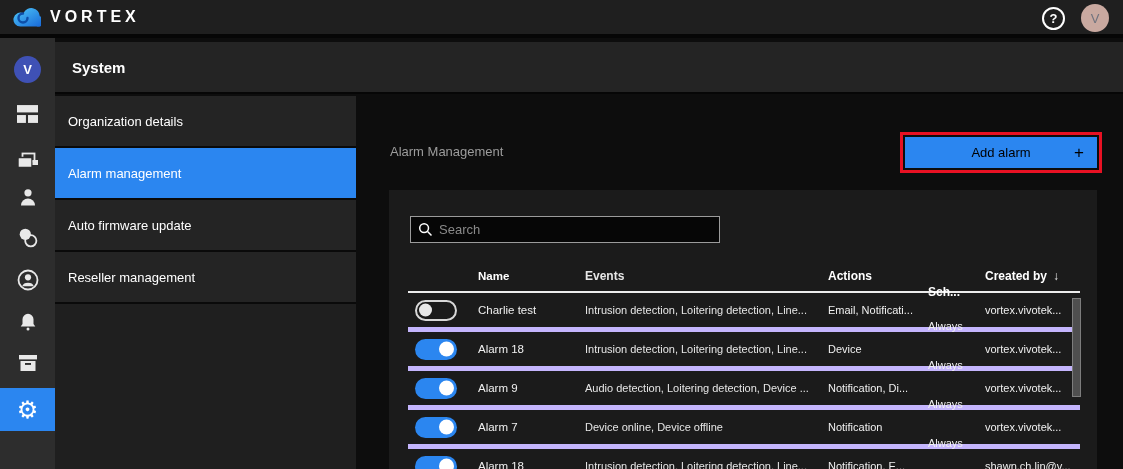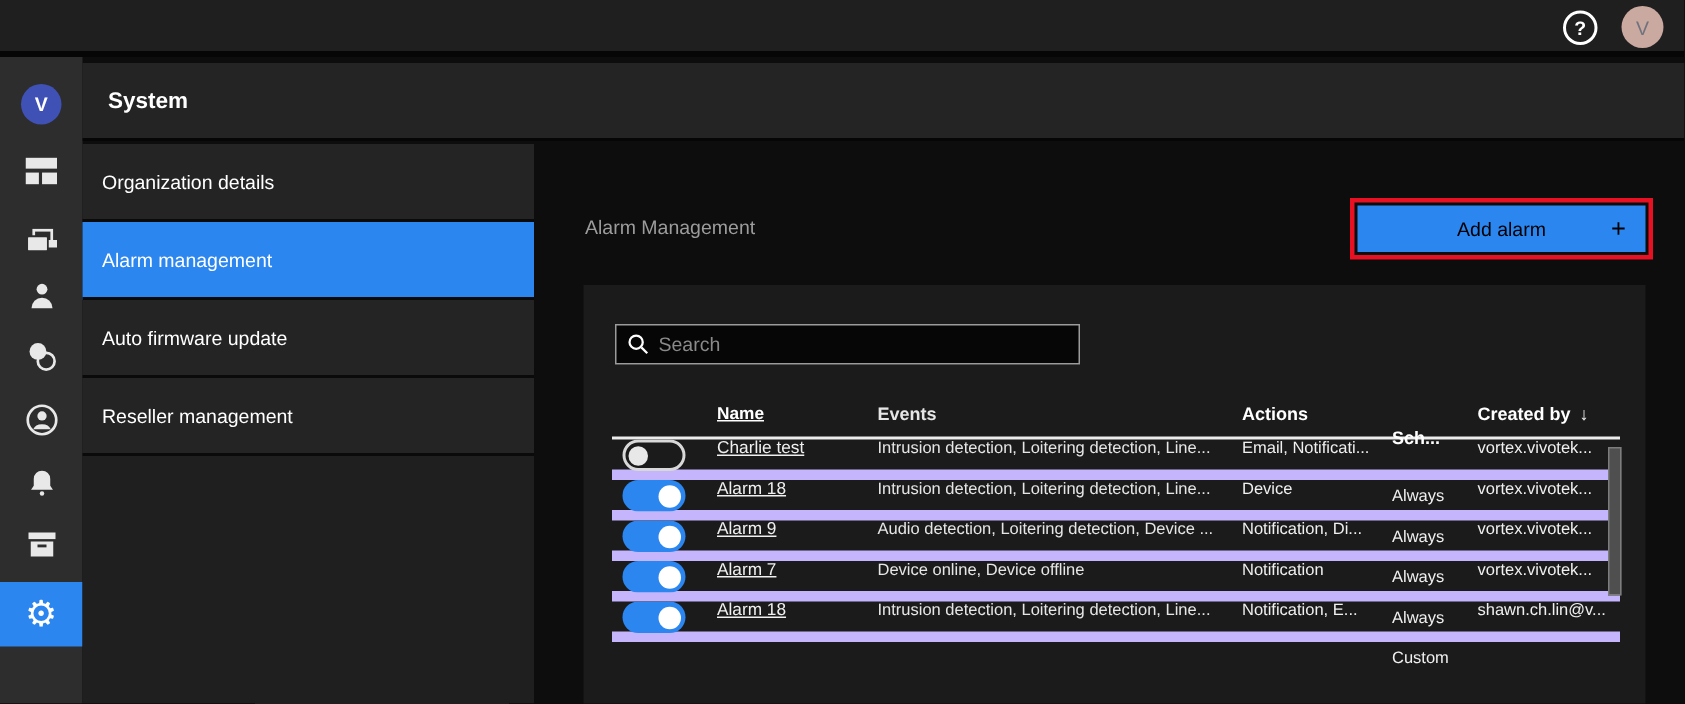--- a/index.html
+++ b/index.html
@@ -57,45 +57,58 @@
   #panel{position:absolute;left:33px;top:94px;width:708px;height:296px;background:#1b1b1b;overflow:hidden;}
 
   .search-box{position:absolute;left:21px;top:26px;width:310px;height:27px;background:#060606;
         border:1px solid #9b9b9b;display:flex;align-items:center;padding:0 7px;gap:6px;}
   .search-box input{flex:1;background:transparent;border:none;outline:none;color:#ddd;font-size:13px;}
   .search-box input::placeholder{color:#8a8a8a;}
 
   .table{position:absolute;left:19px;top:70px;width:672px;}
   .thead{display:flex;height:33px;align-items:center;border-bottom:2px solid #ececec;
         color:#fff;font-size:12px;font-weight:bold;}
-  .trow{display:flex;height:27px;align-items:flex-start;border-bottom:7px solid #c4b5fd;
+  .trow{display:flex;height:39px;align-items:center;border-bottom:5px solid #c4b5fd;
         color:var(--ink);font-size:11px;}
   .cell{padding-left:4px;white-space:nowrap;overflow:hidden;}
   .c-toggle{width:66px;}
-  .c-name{width:107px;font-size:11.5px;text-decoration:underline;}
+  .c-name{width:107px;font-size:11.5px;}
   .c-events{width:243px;color:#e6e6e6;}
   .c-actions{width:100px;}
   .c-sched{width:57px;margin-top:32px;}
   .c-created{width:99px;}
   .sort-arrow{font-weight:normal;margin-left:6px;color:#e8e8e8;}
 
   .toggle{width:42px;height:21px;border-radius:11px;position:relative;cursor:pointer;margin-left:3px;}
   .toggle .knob{position:absolute;top:50%;transform:translateY(-50%);border-radius:50%;}
   .toggle.off{border:2px solid #d8d8d8;background:transparent;}
   .toggle.off .knob{left:2px;width:13px;height:13px;background:#e8e8e8;}
   .toggle.on{background:var(--accent);}
   .toggle.on .knob{right:3px;width:15px;height:15px;background:#fff;}
 
   .scroll-thumb{position:absolute;left:683px;top:108px;width:9px;height:99px;background:#4f4f4f;
         border:1px solid #7d7d7d;cursor:pointer;}
 </style>
 </head>
 <body>
 
 <div id="topbar">
+  <div class="logo">
+    <svg width="28" height="20" viewBox="0 0 28 20">
+      <defs>
+        <linearGradient id="cg" x1="0" y1="0" x2="1" y2="1">
+          <stop offset="0" stop-color="#4fc8f8"></stop>
+            <stop offset="1" stop-color="#1565d8"></stop>
+        </linearGradient>
+      </defs>
+      <path d="M7.5 19.5 a7 7 0 1 1 3-13.3 A8.5 8.5 0 0 1 26.8 9.3 A5.3 5.3 0 0 1 23.5 19.5 Z" fill="url(#cg)"></path>
+      <path d="M10 6.5 a4.5 4.5 0 1 0 4.5 4.5" fill="none" stroke="#0d4ea8" stroke-width="2.4" stroke-linecap="round"></path>
+    </svg>
+    <span class="brand">VORTEX</span>
+  </div>
   <div class="help">?</div>
   <div class="user-avatar">V</div>
 </div>
 
 <div id="rail">
   <div class="rail-avatar">V</div>
 
   <div class="rail-item" style="top:55px">
     <svg width="21" height="18" viewBox="0 0 20 17" fill="#e8e8e8">
       <rect x="0" y="0" width="20" height="7"></rect>

